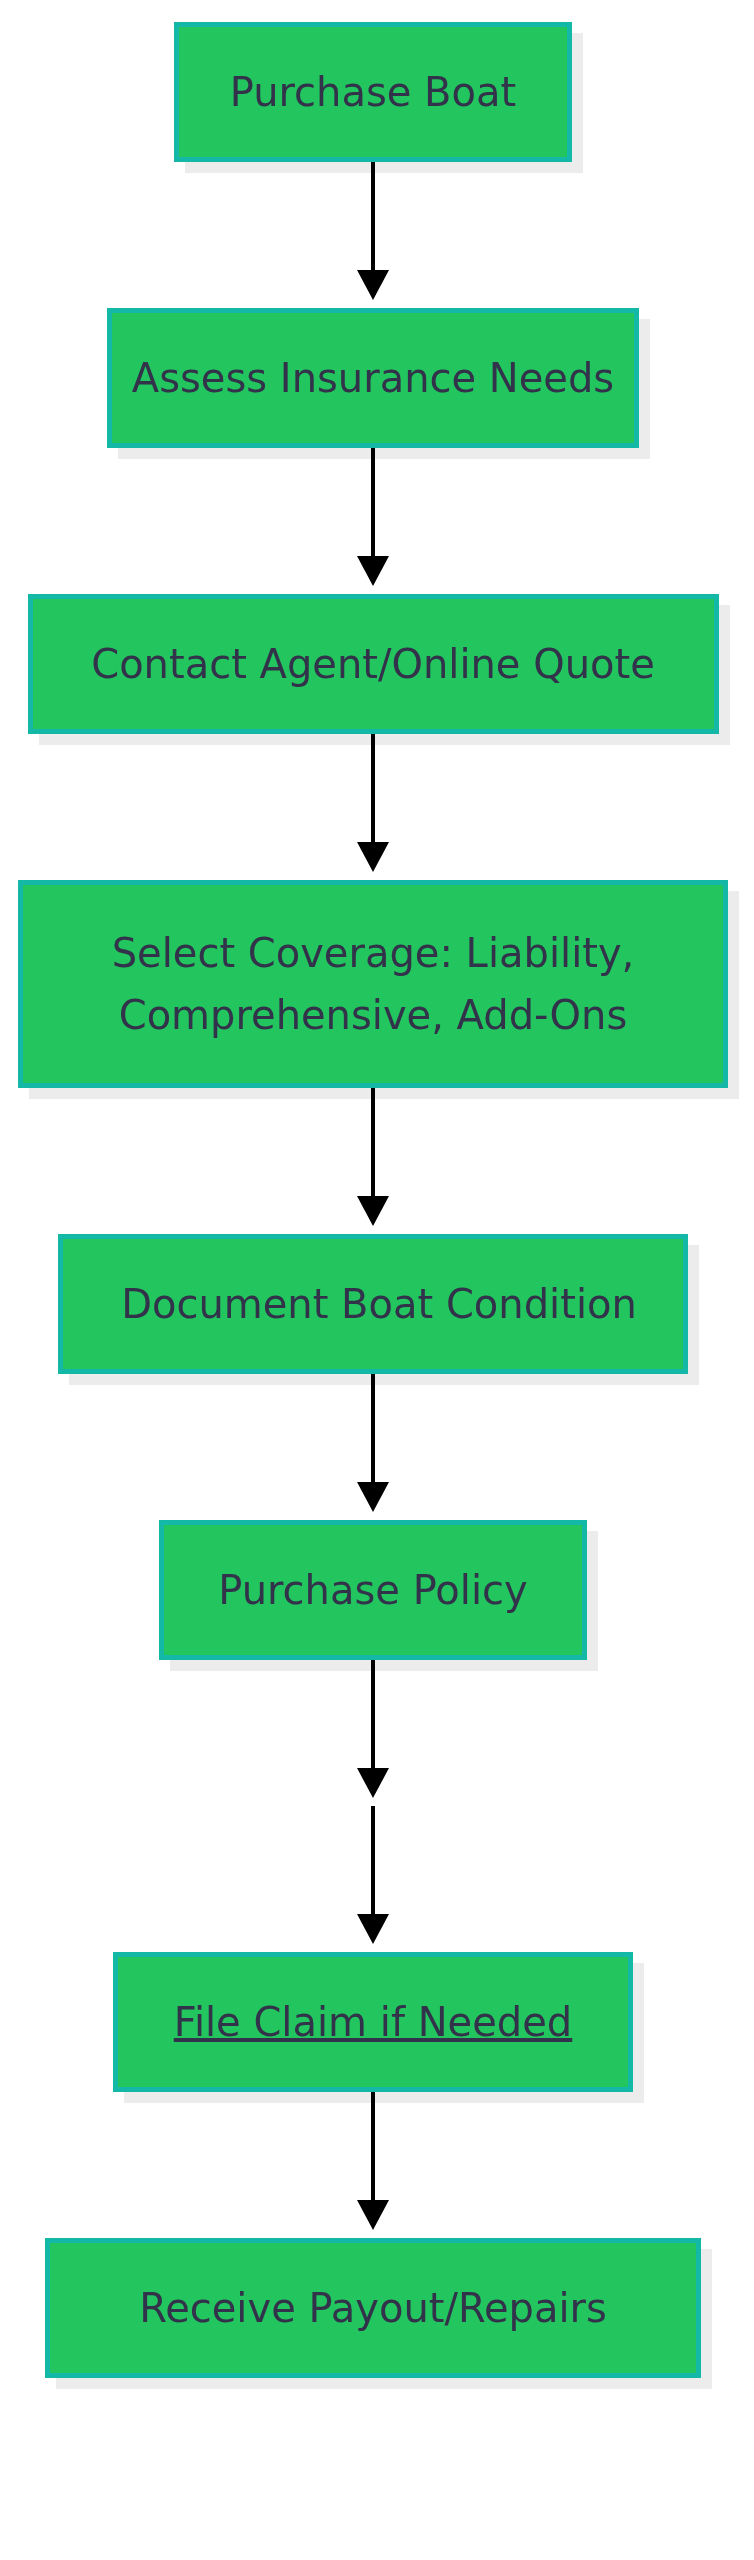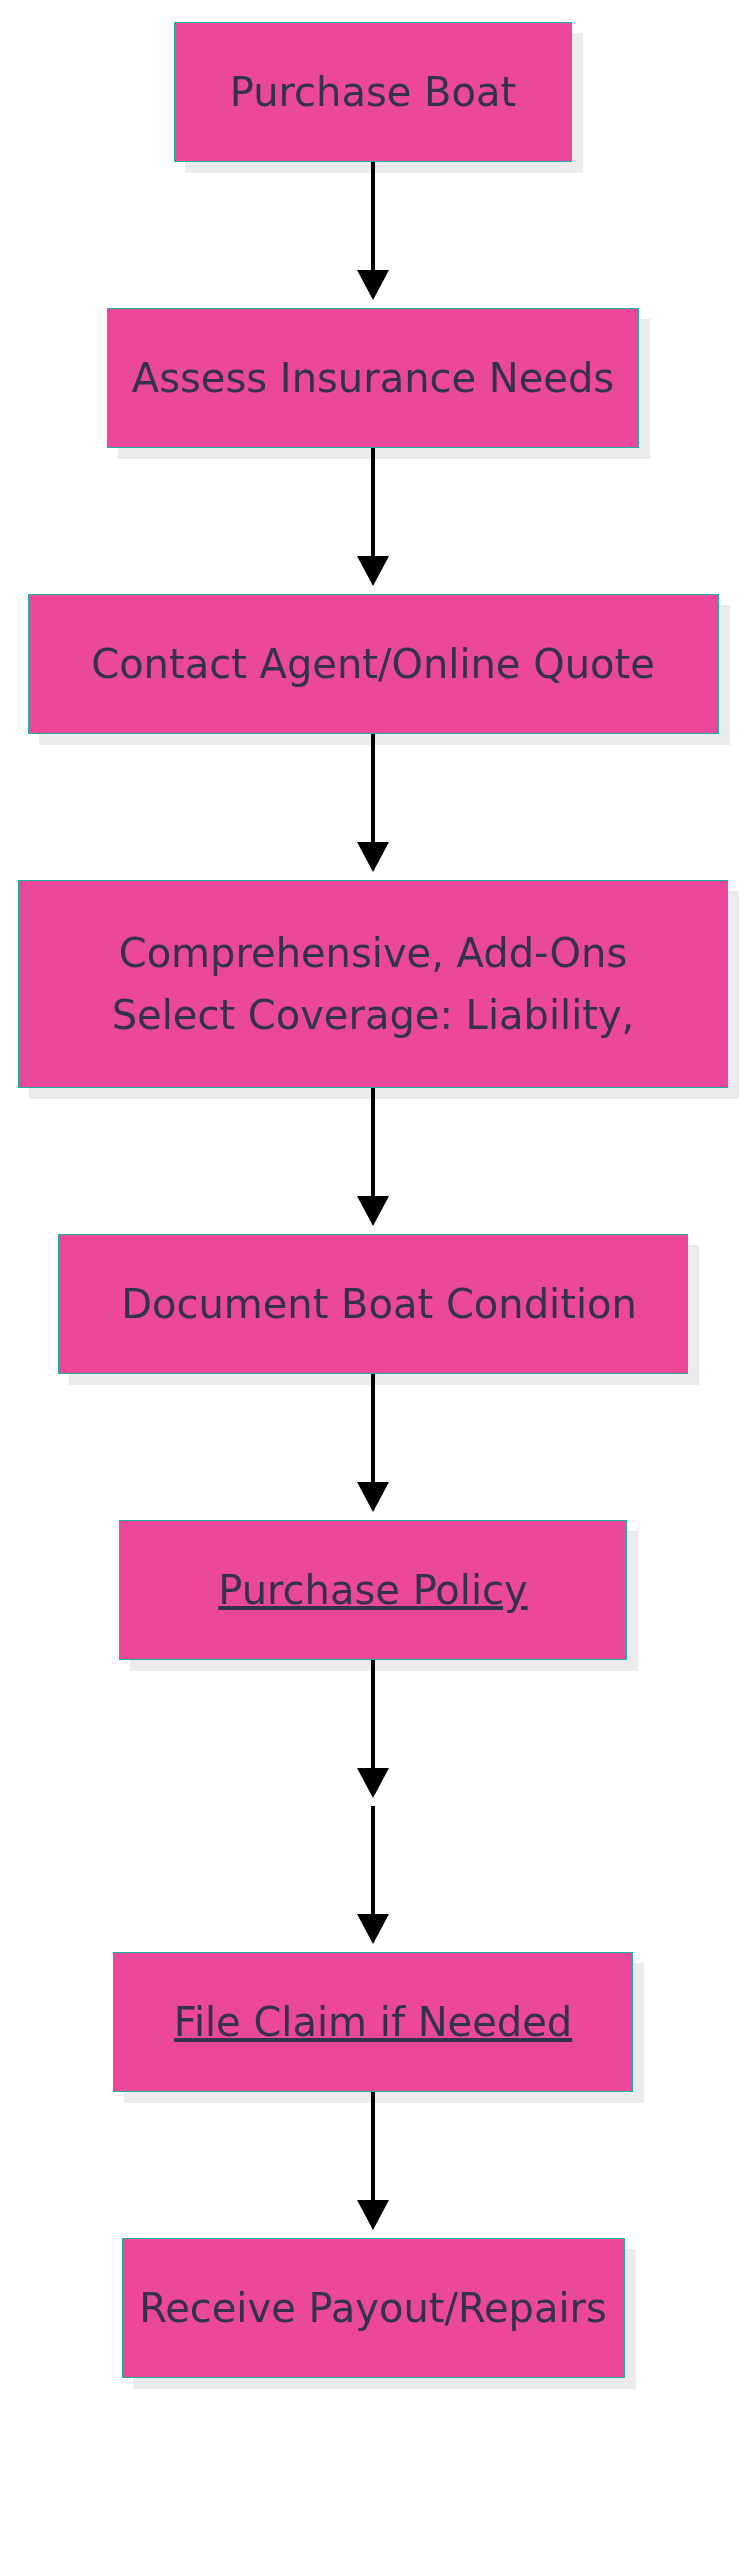--- a/index.html
+++ b/index.html
@@ -14,45 +14,45 @@
   .flow {
     width: 746px;            
     padding-top: 22px;
     display: flex;
     flex-direction: column;
     align-items: center;
   }
   .node {
     box-sizing: border-box;
     height: 140px;
-    background: #ec4899;
-    border: 1px solid #14b8a6;
+    background: #22c55e;
+    border: 5px solid #14b8a6;
     box-shadow: 11px 11px 0 #ececec;
     display: flex;
     flex-direction: column;
     align-items: center;
     justify-content: center;
     text-align: left;
     color: #32324a;
     font-size: 40px;
     line-height: 1.25;
     letter-spacing: 0px;
     white-space: nowrap;
   }
   .node.tall { height: 208px; }
   .node.tall .line { line-height: 62px; }
   .w1 { width: 398px; }
   .w2 { width: 532px; }
   .w3 { width: 691px; }
   .w4 { width: 710px; }
   .w5 { width: 630px; padding-left: 12px; }
-  .w6 { width: 508px; text-decoration: underline; }
+  .w6 { width: 428px; }
   .w7 { width: 468px; }
   .w8 { width: 520px; text-decoration: underline; }
-  .w9 { width: 503px; }
+  .w9 { width: 656px; }
   .edge {
     height: 146px;
     display: flex;
     flex-direction: column;
     align-items: center;
     justify-content: flex-start;
   }
   .edge .shaft {
     width: 4px;
     height: 108px;
@@ -92,22 +92,22 @@
   <div class="node w3">
     <span class="line">Contact Agent/Online Quote</span>
   </div>
 
   <div class="edge">
     <div class="shaft"></div>
     <div class="head"></div>
   </div>
 
   <div class="node w4 tall">
+    <span class="line">Select Coverage: Liability,</span>
     <span class="line">Comprehensive, Add-Ons</span>
-    <span class="line">Select Coverage: Liability,</span>
   </div>
 
   <div class="edge">
     <div class="shaft"></div>
     <div class="head"></div>
   </div>
 
   <div class="node w5">
     <span class="line">Document Boat Condition</span>
   </div>

